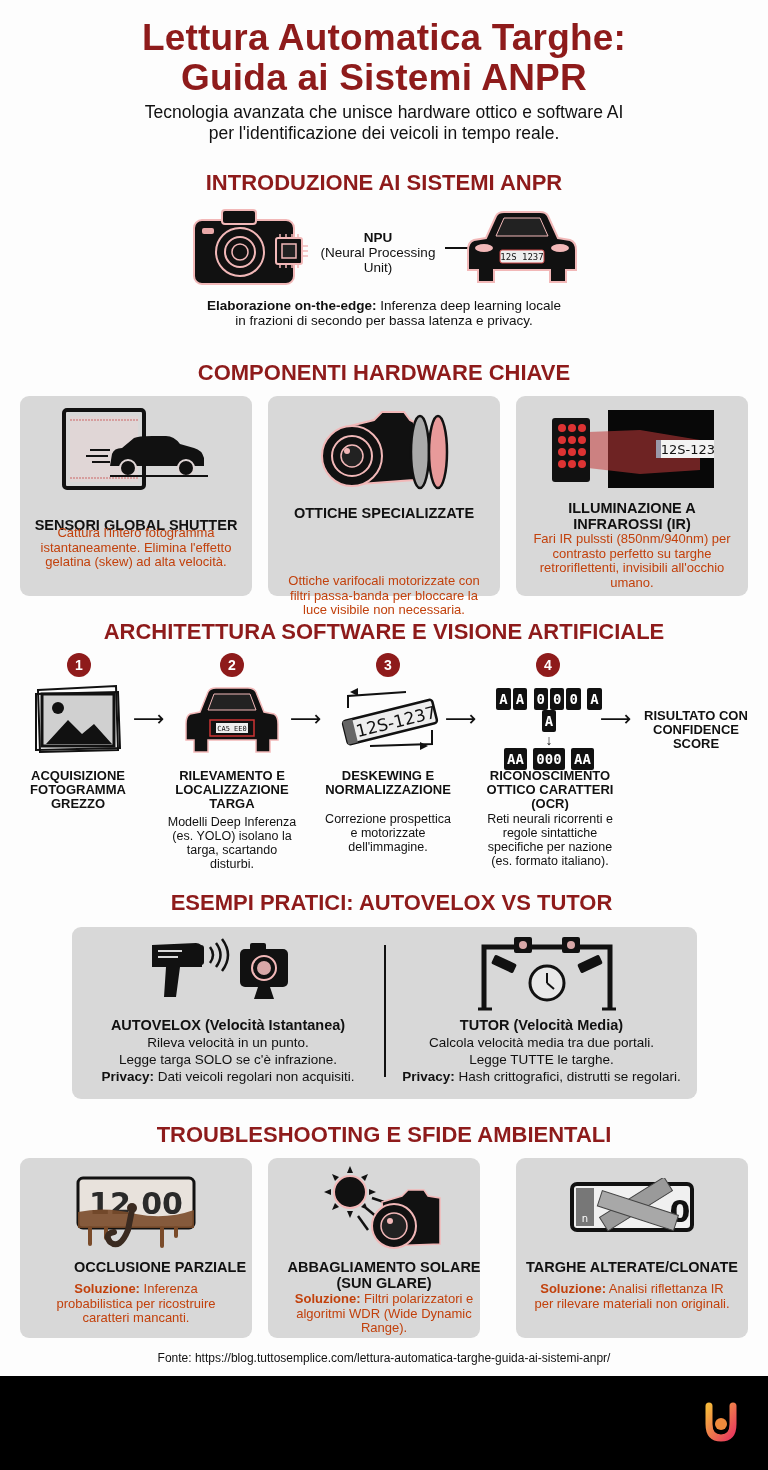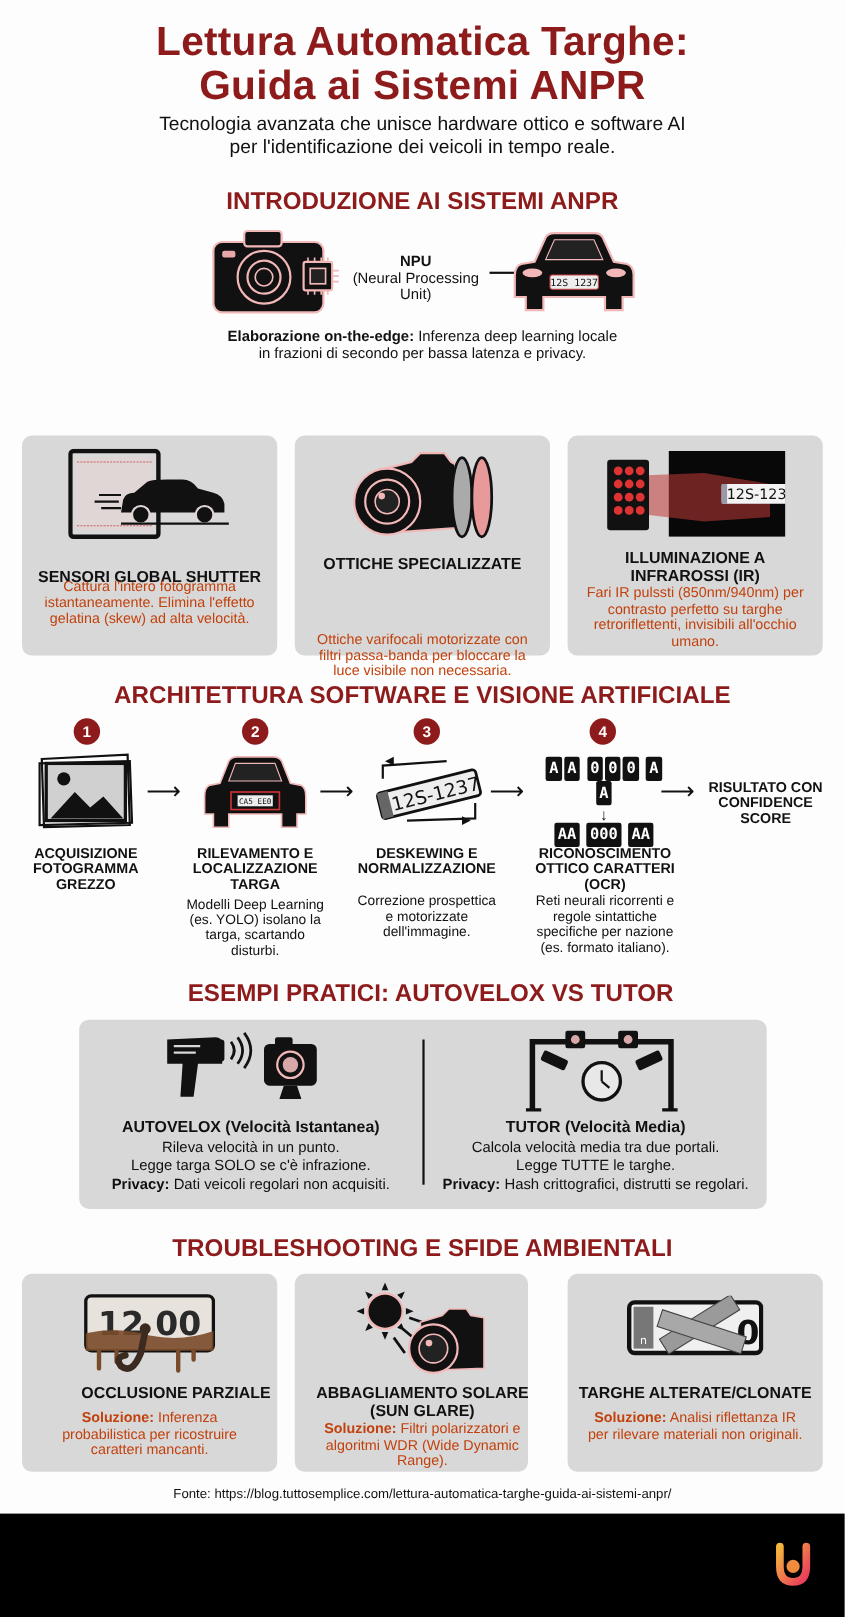--- a/index.html
+++ b/index.html
@@ -78,20 +78,21 @@
       <ellipse cx="94" cy="40" rx="9" ry="4" fill="#f2b8b8"></ellipse>
       <rect x="34" y="42" width="44" height="13" rx="2" fill="#eee" stroke="#c44" stroke-width="1"></rect>
       <text x="56" y="52" font-size="9" text-anchor="middle" font-family="DejaVu Sans Mono, monospace" fill="#111">12S 1237</text>
     </svg>
   </div>
   <div style="position:absolute; left:0; width:768px; top:298px; text-align:center; font-size:13.5px; line-height:15px;">
     <div><span class="b">Elaborazione on-the-edge:</span><span> Inferenza deep learning locale</span></div>
     <div>in frazioni di secondo per bassa latenza e privacy.</div>
   </div>
 
+  <div class="sec-title" style="top:360px;">COMPONENTI HARDWARE CHIAVE</div>
 
   <div class="card" style="left:20px; top:396px; width:232px; height:200px;">
     <div class="icon-wrap" style="left:42px; top:12px; width:148px; height:82px;">
       <svg width="148" height="82" viewBox="0 0 148 82">
         <rect x="2" y="2" width="80" height="78" rx="3" fill="none" stroke="#111" stroke-width="4"></rect>
         <rect x="8" y="8" width="68" height="66" fill="#e0d6d6"></rect>
         <line x1="8" y1="12" x2="76" y2="12" stroke="#c66" stroke-width="1" stroke-dasharray="2,1"></line>
         <line x1="8" y1="70" x2="76" y2="70" stroke="#c66" stroke-width="1" stroke-dasharray="2,1"></line>
         <g stroke="#111" stroke-width="2">
             <line x1="28" y1="42" x2="48" y2="42"></line>
@@ -197,21 +198,21 @@
       <rect x="32" y="37" width="32" height="10" fill="#eee"></rect>
       <text x="48" y="45" font-size="7" text-anchor="middle" font-family="DejaVu Sans Mono, monospace" fill="#111">CA5 EE0</text>
     </svg>
   </div>
   <div class="step-title" style="left:166px; top:769px; width:132px;">
     <div>RILEVAMENTO E</div>
     <div>LOCALIZZAZIONE</div>
     <div>TARGA</div>
   </div>
   <div class="step-text" style="left:156px; top:815px; width:152px;">
-    <div>Modelli Deep Learning</div>
+    <div>Modelli Deep Inferenza</div>
     <div>(es. YOLO) isolano la</div>
     <div>targa, scartando</div>
     <div>disturbi.</div>
   </div>
   <div class="arrow" style="left:290px; top:708px;">⟶</div>
 
   <div class="step-num" style="left:376px; top:653px;">3</div>
   <div class="icon-wrap" style="left:338px; top:688px; width:104px; height:66px;">
     <svg width="104" height="66" viewBox="0 0 104 66">
       <path d="M10 20 L10 8 L68 4" fill="none" stroke="#111" stroke-width="2"></path>

